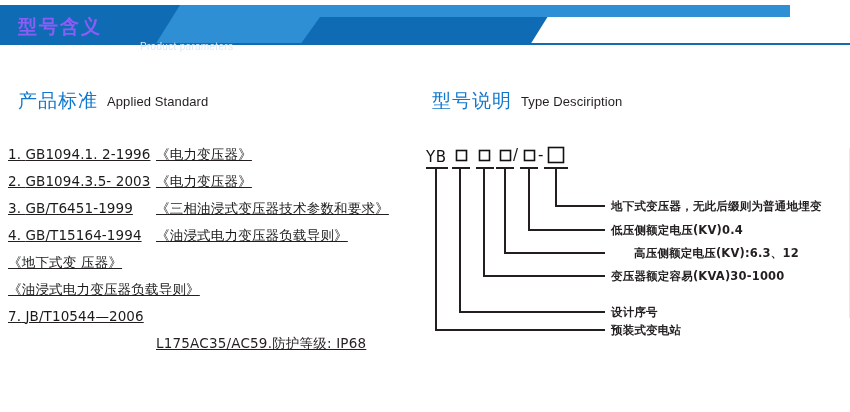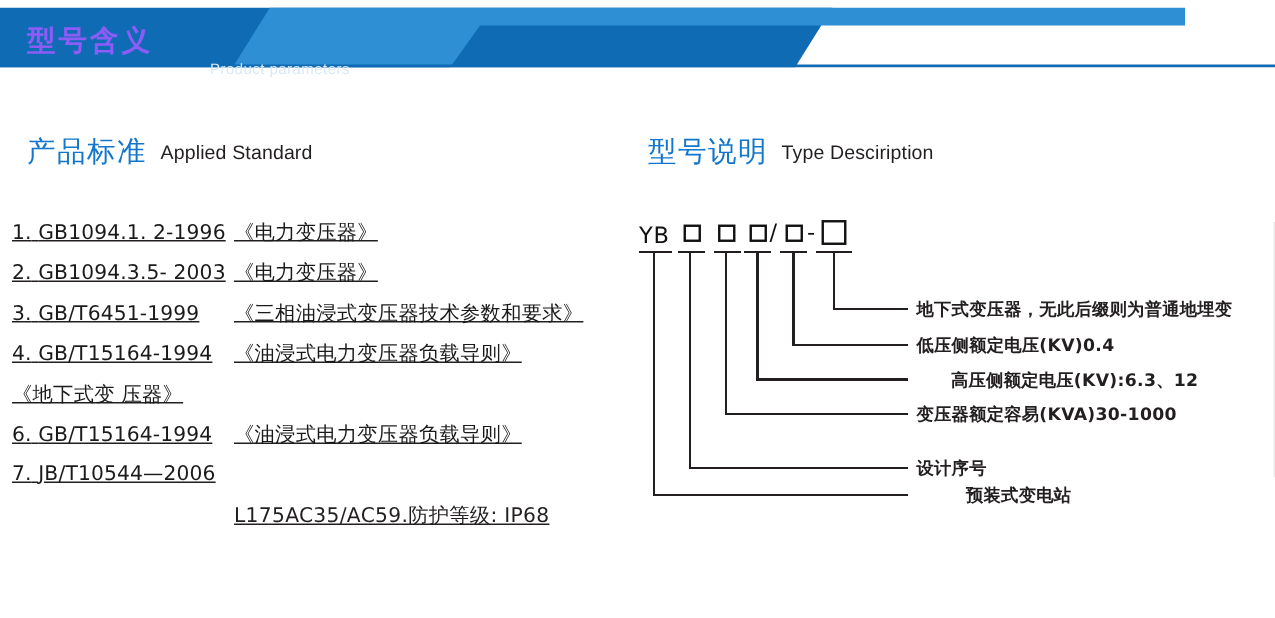--- a/index.html
+++ b/index.html
@@ -112,21 +112,20 @@
     <span class="std-name">《三相油浸式变压器技术参数和要求》</span>
   </div>
   <div class="std-row">
     <span class="std-code"><span>4.</span> <span>GB/T15164-1994</span></span>
     <span class="std-name">《油浸式电力变压器负载导则》</span>
   </div>
   <div class="std-row">
     <span class="std-name">《地下式变 压器》</span>
   </div>
   <div class="std-row">
-    <span class="std-code"><span>6.</span> <span>GB/T15164-1994</span></span>
     <span class="std-name">《油浸式电力变压器负载导则》</span>
   </div>
   <div class="std-row">
     <span class="std-code"><span>7.</span> <span>JB/T10544—2006</span></span>
   </div>
   <div class="std-cont">L175AC35/AC59.防护等级: IP68</div>
 </div>
 
 <div id="edge-rule"></div>
 
@@ -183,14 +182,14 @@
     <svg width="20" height="20" viewBox="0 0 20 20">
         <rect x="2.5" y="2.5" width="15" height="15" fill="none" stroke="#111" stroke-width="1.6"></rect>
       </svg>
   </span>
 
   <span class="lead-label" style="left:191px;top:59px;">地下式变压器，无此后缀则为普通地埋变</span>
   <span class="lead-label" style="left:191px;top:83px;">低压侧额定电压(KV)0.4</span>
   <span class="lead-label" style="left:191px;top:106px;margin-left:23px;">高压侧额定电压(KV):6.3、12</span>
   <span class="lead-label" style="left:191px;top:129px;">变压器额定容易(KVA)30-1000</span>
   <span class="lead-label" style="left:191px;top:165px;">设计序号</span>
-  <span class="lead-label" style="left:191px;top:183px;margin-left:33px;">预装式变电站</span>
+  <span class="lead-label" style="left:191px;top:183px;">预装式变电站</span>
 </div>
 
 </body></html>

